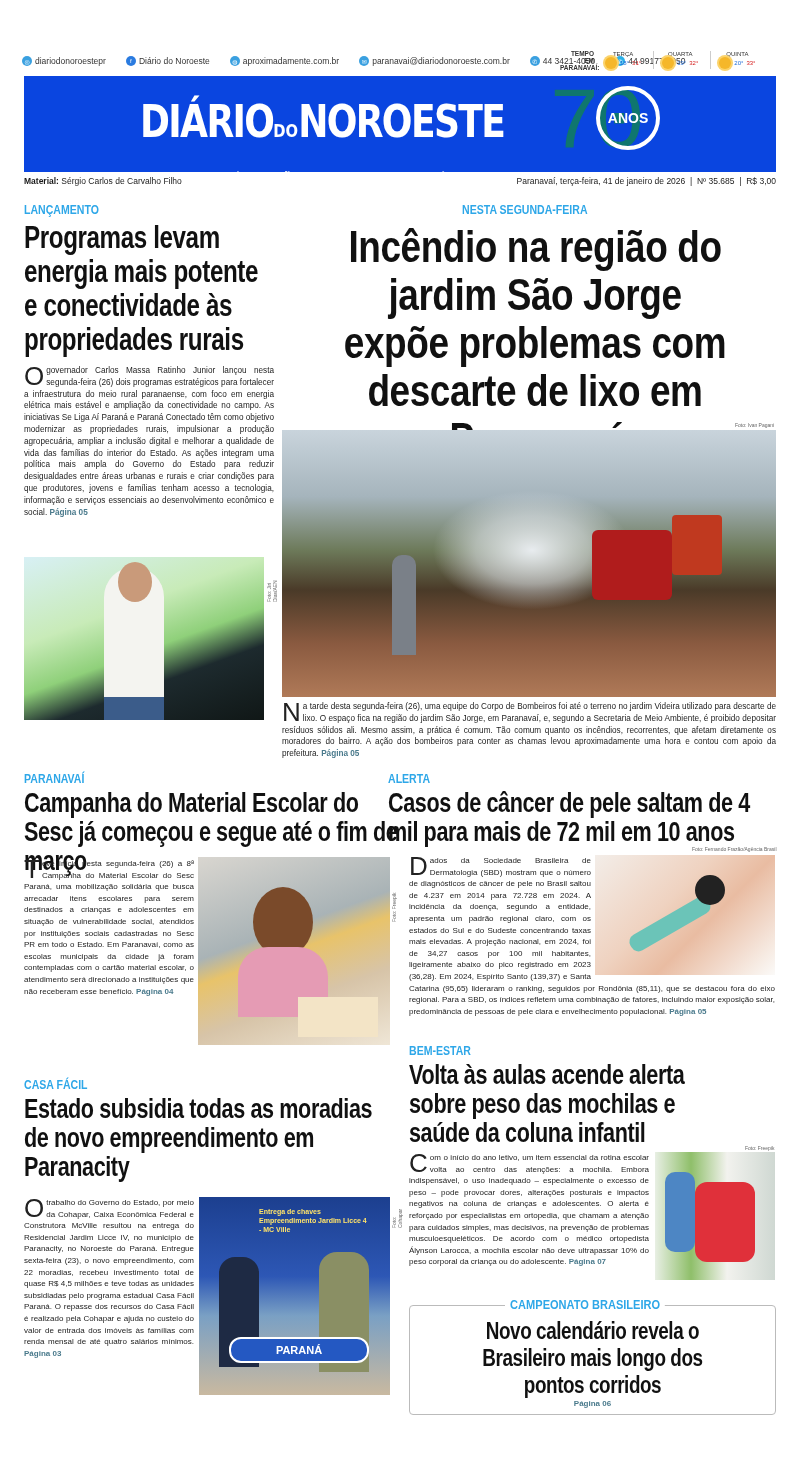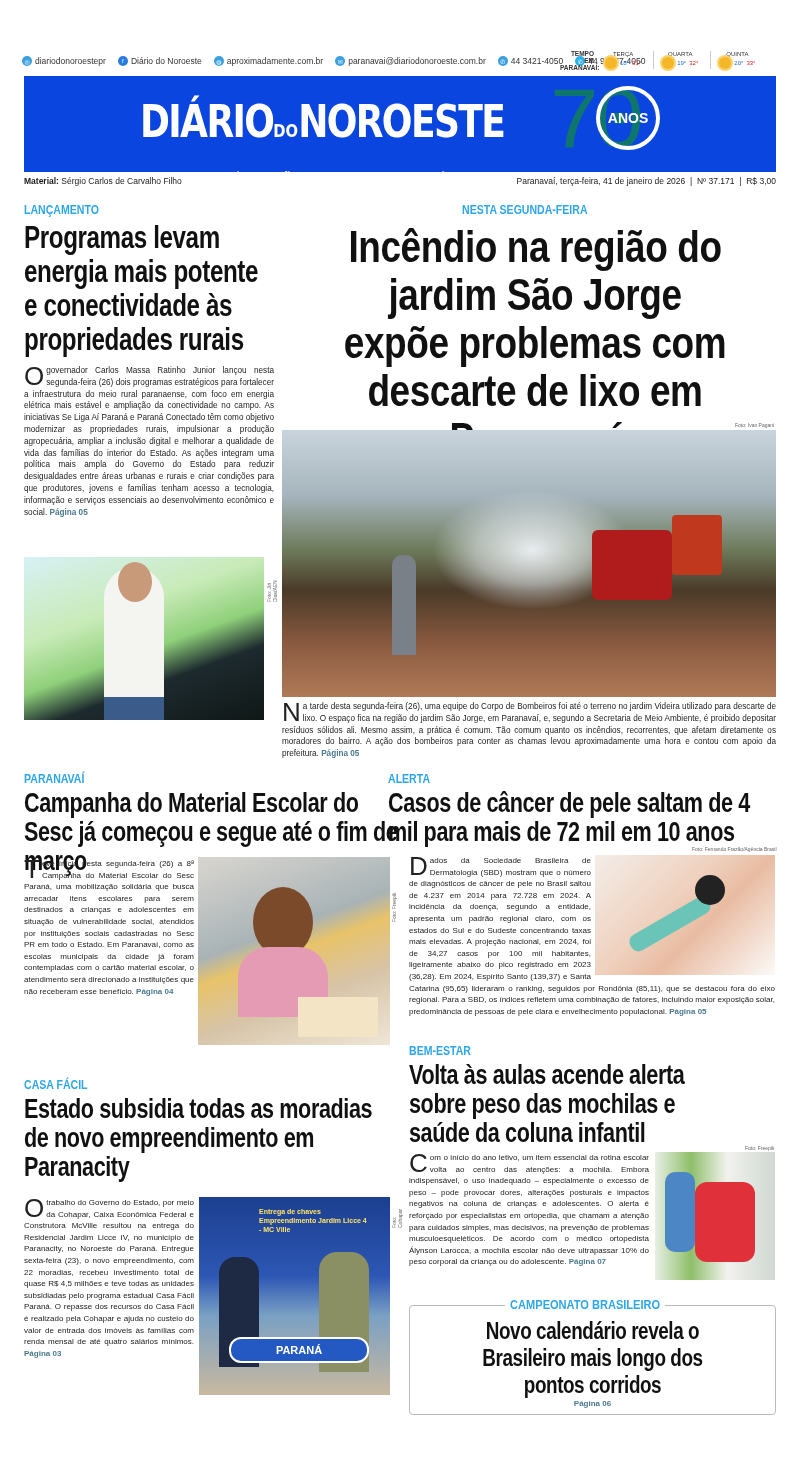--- a/index.html
+++ b/index.html
@@ -1,18 +1,18 @@
 <!DOCTYPE html>
 <html><head>
 <meta charset="utf-8">
 <style>
 *{box-sizing:border-box;margin:0;padding:0}
 body{width:800px;height:1464px;background:#fff;font-family:"Liberation Sans",sans-serif;color:#1a1a1a;position:relative;overflow:hidden}
 .abs{position:absolute}
-.topbar{left:22px;top:52px;height:18px;display:flex;align-items:center;gap:12px;font-size:8.5px;color:#333}
+.topbar{left:22px;top:52px;height:18px;display:flex;align-items:center;gap:20px;font-size:8.5px;color:#333}
 .tb-item{display:flex;align-items:center;gap:3px}
 .ic{width:10px;height:10px;border-radius:50%;background:#3aa0e0;display:inline-flex;align-items:center;justify-content:center;color:#fff;font-size:6px}
 .weather{left:560px;top:46px;width:230px;height:28px;display:flex;align-items:center;font-size:6px;color:#333}
 .w-label{font-weight:bold;font-size:6.5px;line-height:7px;text-align:right;margin-right:3px;width:34px}
 .w-day{display:flex;flex-direction:column;align-items:center;margin-left:12px;border-left:1px solid #ccc;padding-left:8px}
 .w-day:first-of-type{border-left:none}
 .w-row{display:flex;align-items:center;gap:3px;font-size:6px}
 .sun{width:12px;height:12px;border-radius:50%;background:#f5b72a;box-shadow:0 0 0 2px #fbd36b}
 .t-lo{color:#1f6bd6}.t-hi{color:#d62222}
 .masthead{left:24px;top:76px;width:752px;height:96px;background:#0a45e0}
@@ -96,21 +96,21 @@
   <span>DIÁRIO</span><small>DO</small><span>NOROESTE</span>
 </div>
 <div class="abs seventy">70</div>
 <div class="abs anos-ring">ANOS</div>
 <div class="abs sub-mast">
   <b>PARANAVAÍ E REGIÃO NOROESTE DO PARANÁ</b> &nbsp;|&nbsp; <span>ANO LXVIII</span> &nbsp;|&nbsp; <b>Fundado:</b> <span>23/10/1955</span>
 </div>
 
 <div class="abs infoline">
   <span><b>Material:</b> <span>Sérgio Carlos de Carvalho Filho</span></span>
-  <span><span>Paranavaí, terça-feira, 41 de janeiro de 2026</span> &nbsp;|&nbsp; <span>Nº 37.171</span> &nbsp;|&nbsp; <span>R$ 3,00</span></span>
+  <span><span>Paranavaí, terça-feira, 41 de janeiro de 2026</span> &nbsp;|&nbsp; <span>Nº 35.685</span> &nbsp;|&nbsp; <span>R$ 3,00</span></span>
 </div>
 
 <div class="abs" style="left:24px;top:203px;width:250px">
   <div class="kicker">LANÇAMENTO</div>
   <div class="hl" style="font-size:31px;line-height:34px;margin-top:4px;transform:scaleX(.78);width:320px">Programas levam energia mais potente e conectividade às propriedades rurais</div>
   <div class="body" style="margin-top:8px"><span class="dropcap">O</span><span>governador Carlos Massa Ratinho Junior lançou nesta segunda-feira (26) dois programas estratégicos para fortalecer a infraestrutura do meio rural paranaense, com foco em energia elétrica mais estável e ampliação da conectividade no campo. As iniciativas Se Liga Aí Paraná e Paraná Conectado têm como objetivo modernizar as propriedades rurais, impulsionar a produção agropecuária, ampliar a inclusão digital e melhorar a qualidade de vida das famílias do interior do Estado. As ações integram uma política mais ampla do Governo do Estado para reduzir desigualdades entre áreas urbanas e rurais e criar condições para que produtores, jovens e famílias tenham acesso a tecnologia, informação e serviços essenciais ao desenvolvimento econômico e social.</span> <span class="pg">Página 05</span></div>
 </div>
 <div class="abs photo" style="left:24px;top:557px;width:240px;height:163px;background:linear-gradient(160deg,#d8f0f5 0%,#c8ebb8 35%,#8fd07a 55%,#1d2a2e 70%,#101716 100%)">
   <div class="abs" style="left:80px;top:10px;width:60px;height:150px;border-radius:30px 30px 0 0;background:#f4f4f0"></div>
   <div class="abs" style="left:94px;top:5px;width:34px;height:40px;border-radius:50%;background:#c99a7a"></div>

